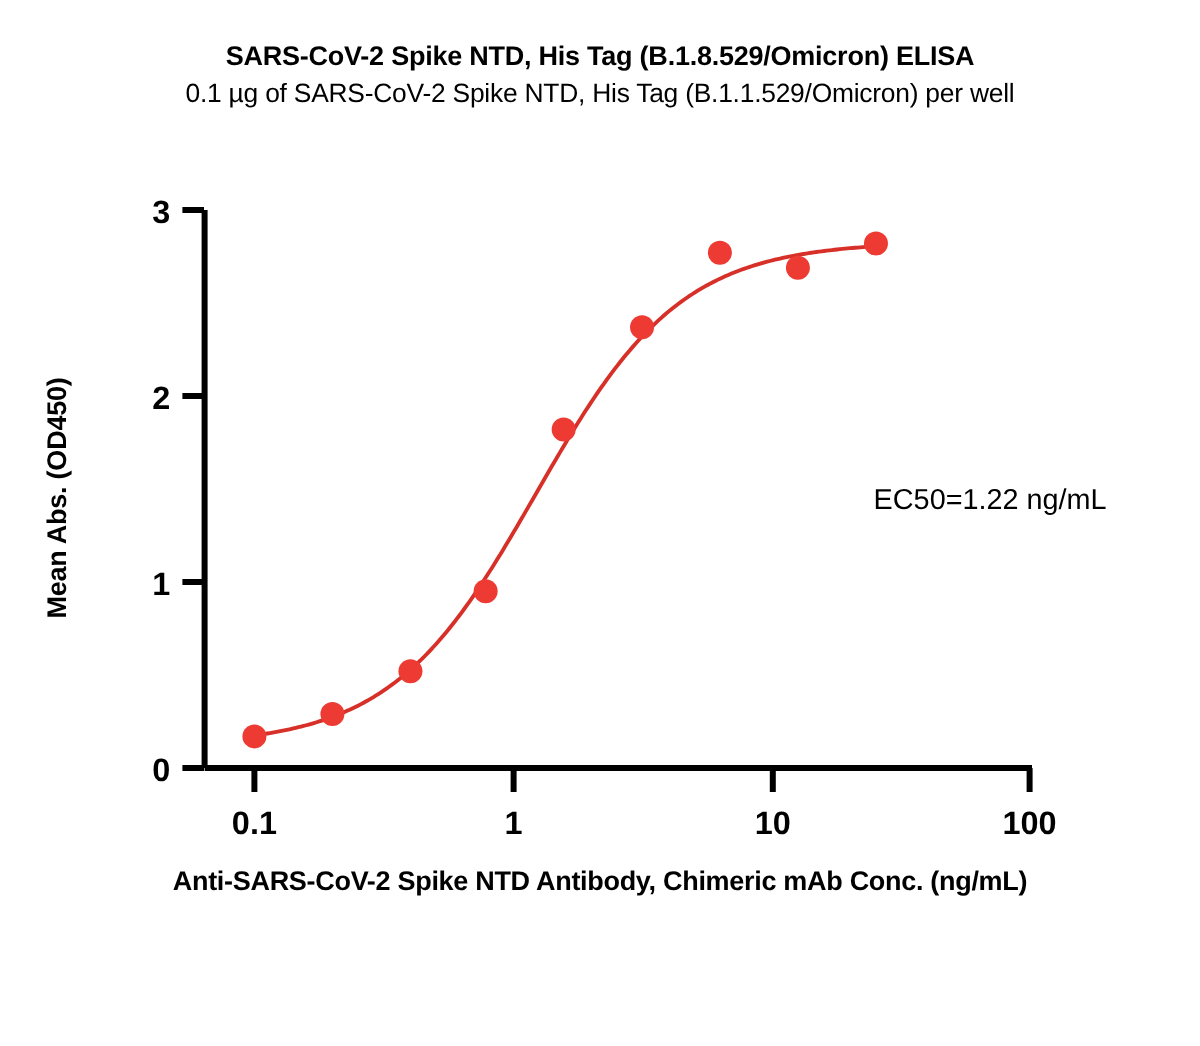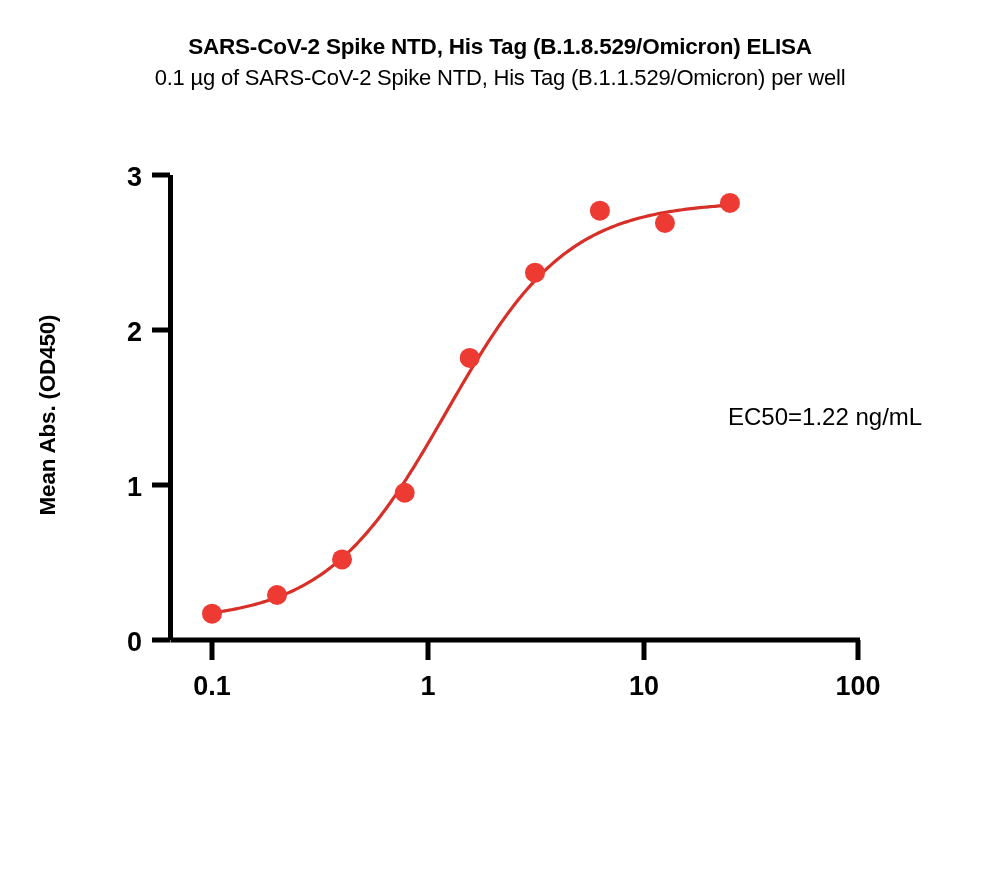--- a/index.html
+++ b/index.html
@@ -151,15 +151,16 @@
         <circle cx="404.69" cy="492.75" r="10" fill="#ED3A33" class="data-point"></circle>
         <circle cx="469.71" cy="357.90" r="10" fill="#ED3A33" class="data-point"></circle>
         <circle cx="535.04" cy="272.65" r="10" fill="#ED3A33" class="data-point"></circle>
         <circle cx="599.91" cy="210.65" r="10" fill="#ED3A33" class="data-point"></circle>
         <circle cx="664.93" cy="223.05" r="10" fill="#ED3A33" class="data-point"></circle>
         <circle cx="729.96" cy="202.90" r="10" fill="#ED3A33" class="data-point"></circle>
       </g>
   </svg>
 
   <div class="axis-title-y">Mean Abs. (OD450)</div>
+  <div class="axis-title-x">Anti-SARS-CoV-2 Spike NTD Antibody, Chimeric mAb Conc. (ng/mL)</div>
   <div class="ec50-annotation">EC50=1.22 ng/mL</div>
 
 </div>
 
 </body></html>

